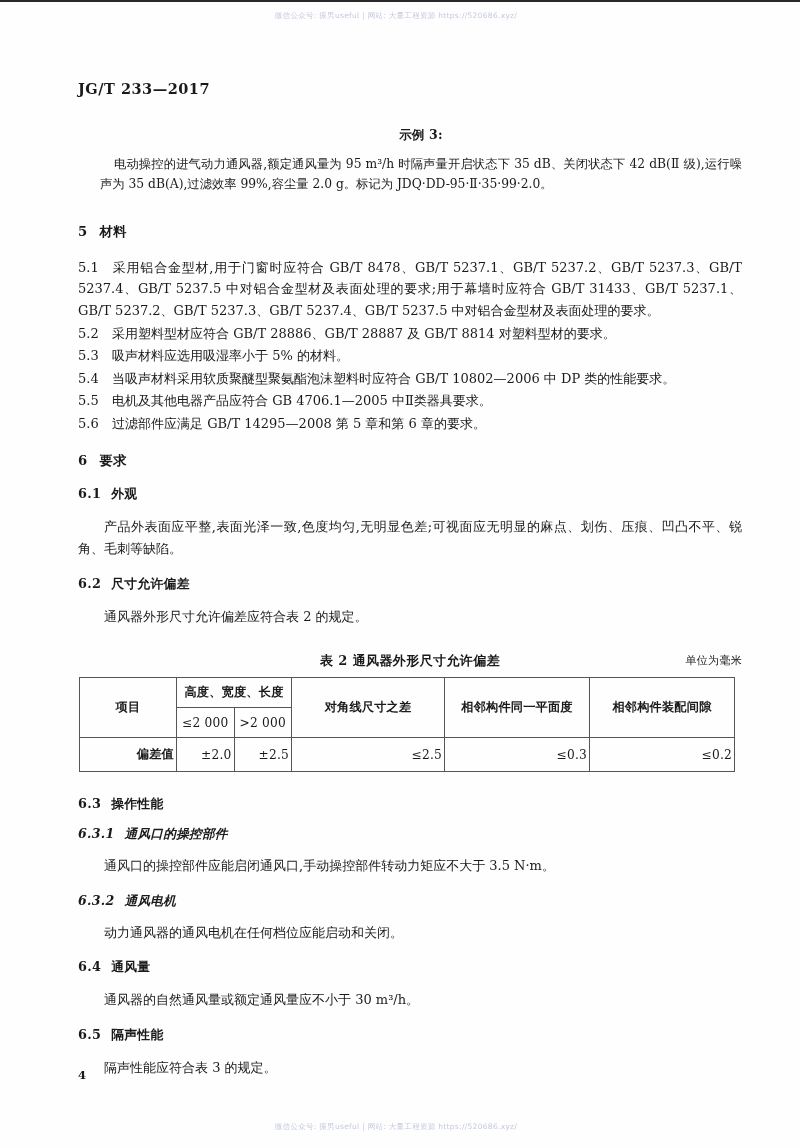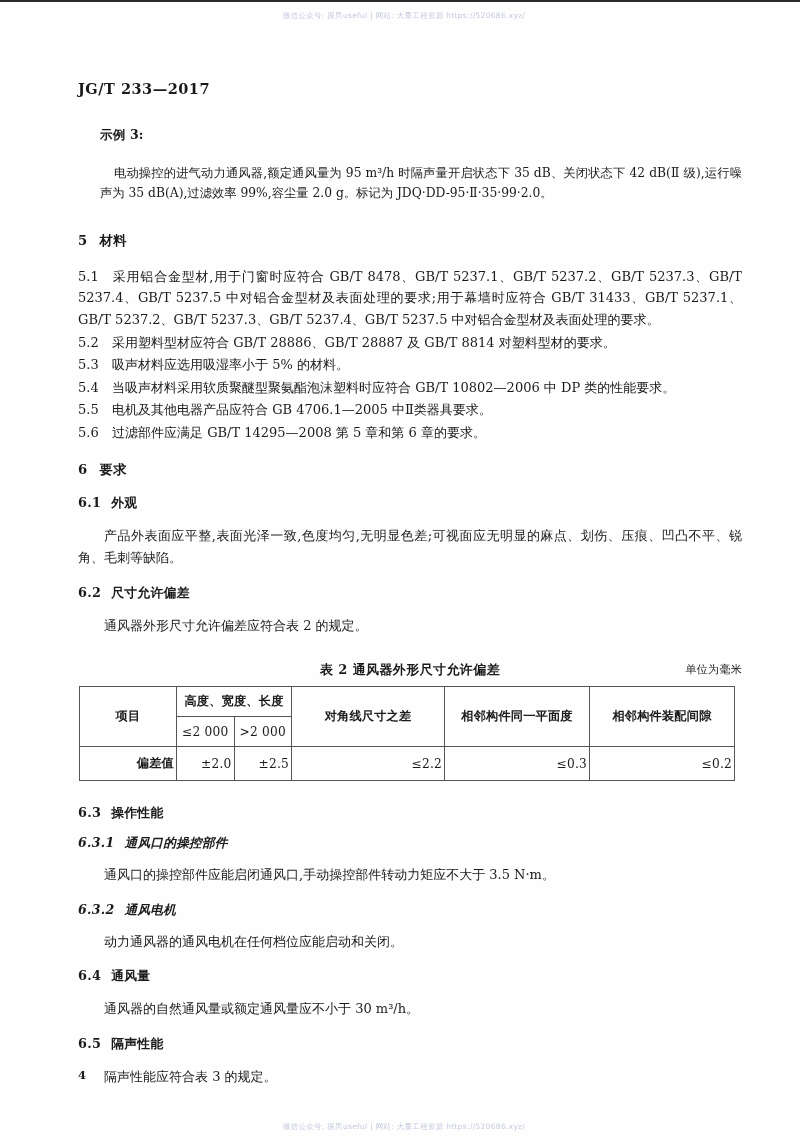--- a/index.html
+++ b/index.html
@@ -25,21 +25,21 @@
   .scan-edge-top {
     position: absolute;
     top: 0;
     left: 0;
     width: 800px;
     height: 2px;
     background: #2a2a2a;
   }
   .watermark {
     position: absolute;
-    left: 8px;
+    left: 0;
     width: 792px;
     text-align: center;
     font-family: "DejaVu Sans", "Liberation Sans", sans-serif;
     font-size: 7.5px;
     letter-spacing: 0.3px;
     color: #b9c0d8;
     opacity: 0.85;
     white-space: nowrap;
     user-select: none;
   }
@@ -62,22 +62,23 @@
   }
 
   
   .example-block {
     margin: 0 0 20px 0;
     padding-left: 22px;
   }
   .example-title {
     font-weight: bold;
     font-size: 12.5px;
-    margin: 0 0 20px 0;
+    margin: 0 0 11px 0;
     letter-spacing: 0.2px;
+    text-align: center;
   }
   .example-body {
     font-size: 12.3px;
     line-height: 1.62;
     text-align: justify;
     text-justify: inter-ideograph;
     margin: 0;
     padding-left: 0;
     text-indent: 14px;
   }
@@ -262,21 +263,21 @@
           <td class="hdr col-gap" rowspan="2">相邻构件装配间隙</td>
         </tr>
         <tr class="r2">
           <td class="col-sub">≤2 000</td>
           <td class="col-sub">&gt;2 000</td>
         </tr>
         <tr class="r3">
           <td class="hdr">偏差值</td>
           <td>±2.0</td>
           <td>±2.5</td>
-          <td>≤2.2</td>
+          <td>≤2.5</td>
           <td>≤0.3</td>
           <td>≤0.2</td>
         </tr>
       </tbody>
     </table>
 
     <div class="gap-lg"></div>
 
     <h3 class="subclause">
       <span class="num">6.3</span><span>操作性能</span>

